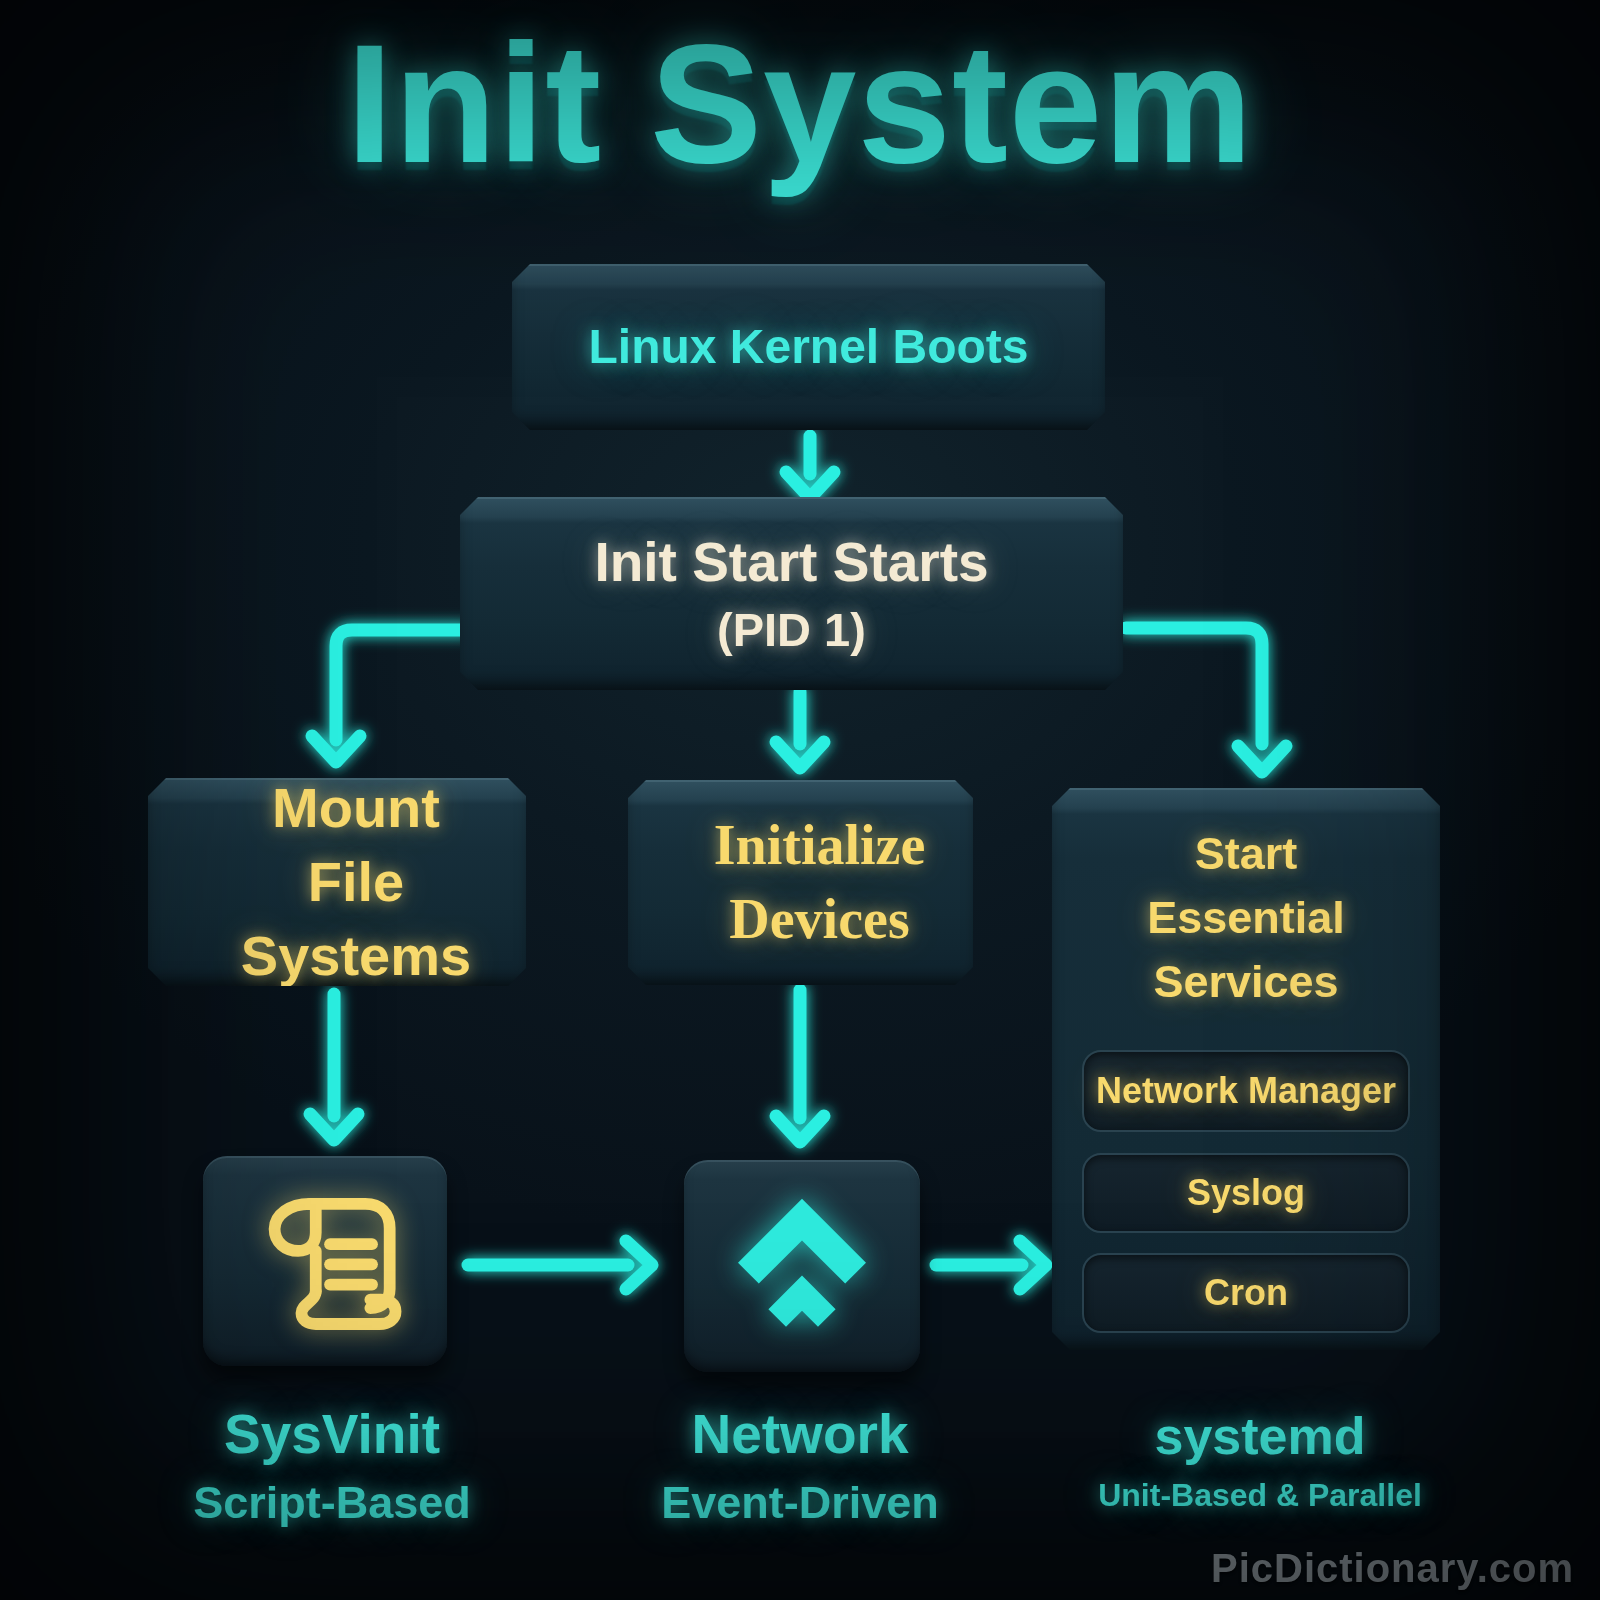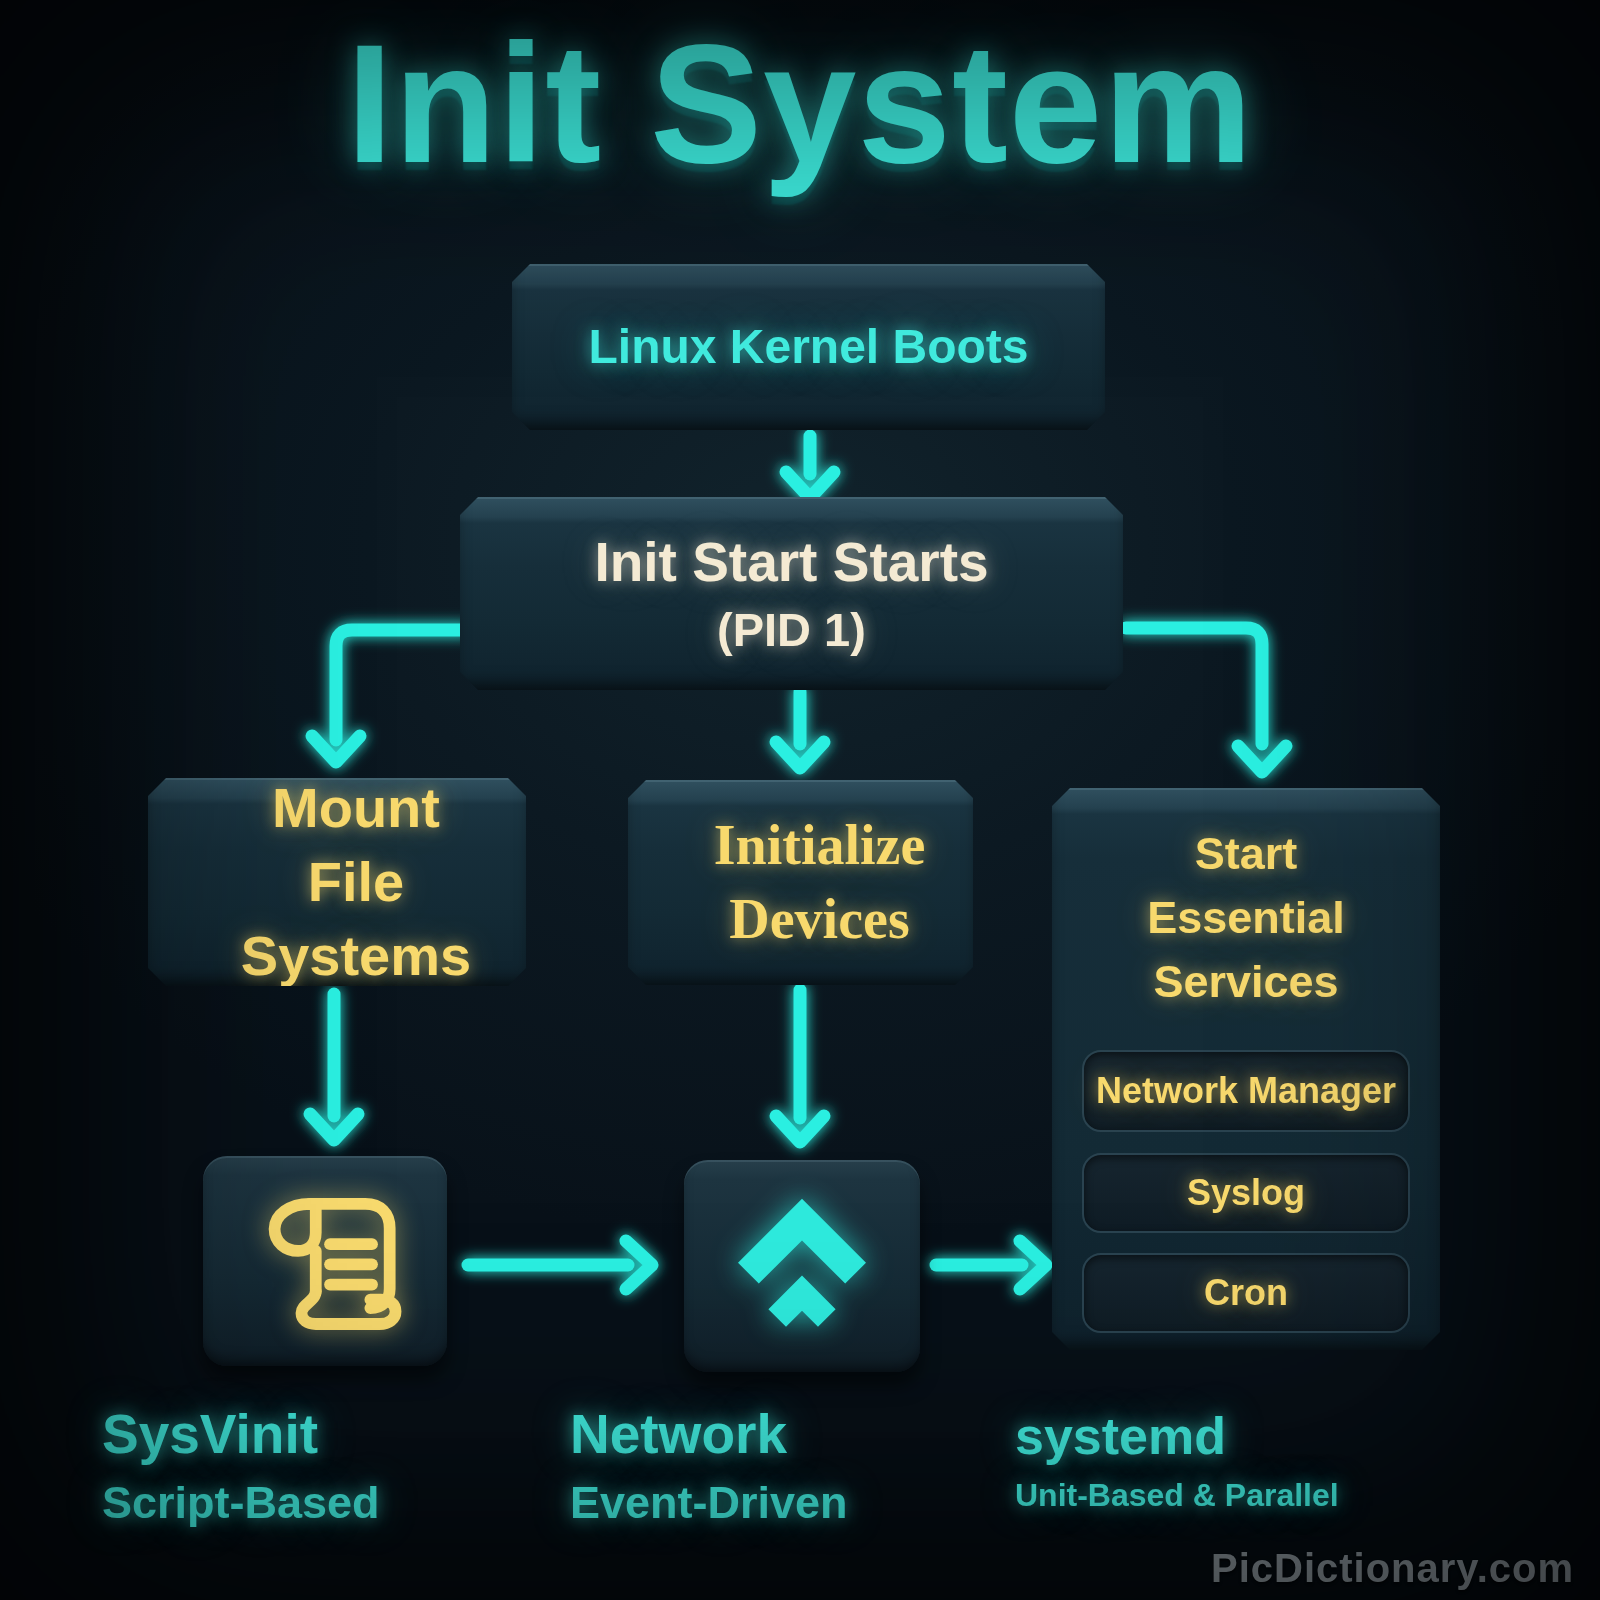--- a/index.html
+++ b/index.html
@@ -28,21 +28,21 @@
   .yellow{color:#f8d96d;text-shadow:0 0 14px rgba(248,217,109,.55),0 0 34px rgba(248,217,109,.30);}
   .kernel-text{font-size:48px;}
   .init-l1{font-size:55px;}
   .init-l2{font-size:47px;margin-top:8px;}
   .row-text{font-size:56px;margin-left:38px;}
   .svc-title{position:absolute;top:34px;left:0;width:100%;font-size:45px;line-height:1.42;}
   .subbox{position:absolute;left:30px;width:328px;display:flex;align-items:center;justify-content:center;
     border-radius:19px;background:linear-gradient(180deg,#16252f,#0f1c25);
     border:2px solid #2a4350;box-shadow:inset 0 3px 8px rgba(0,0,0,.55);box-sizing:border-box;}
   .subbox span{font-size:36px;}
-  .syslabel{position:absolute;}
+  .syslabel{position:absolute;text-align:center;}
   .sysname{font-size:55px;line-height:1.1;}
   .syssub{font-size:45px;margin-top:12px;}
   .watermark{position:absolute;top:1546px;right:26px;font-size:40px;color:#828b91;
     letter-spacing:1px;opacity:.95;text-shadow:0 2px 3px rgba(0,0,0,.6);text-align:center;}
   .wires{position:absolute;inset:0;}
   .scroll-svg{filter:drop-shadow(0 0 12px rgba(248,218,110,.55));}
   .upstart-svg{filter:drop-shadow(0 0 14px rgba(46,234,221,.7));}
 </style>
 </head>
 <body>

